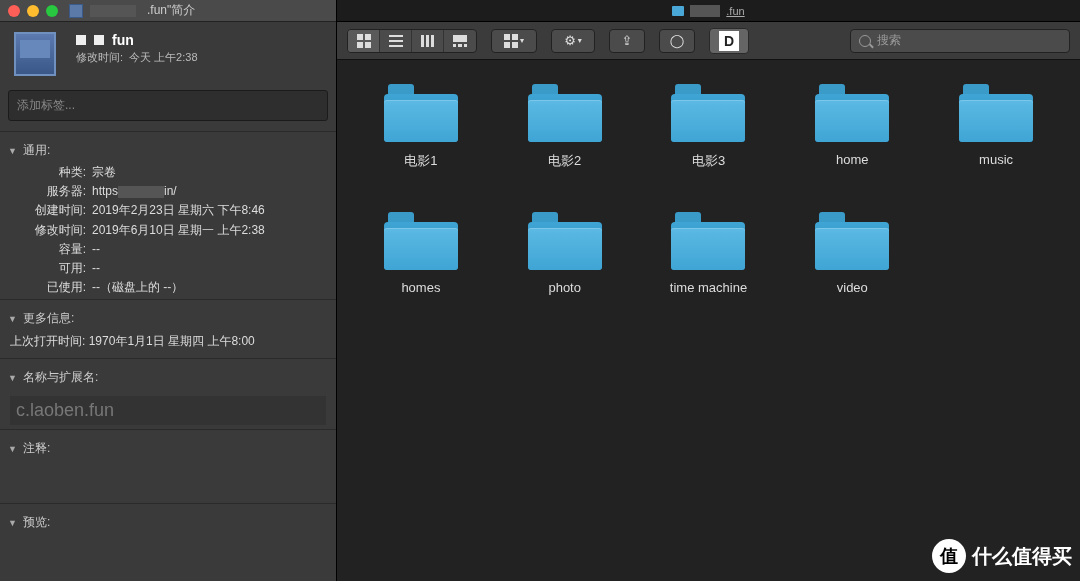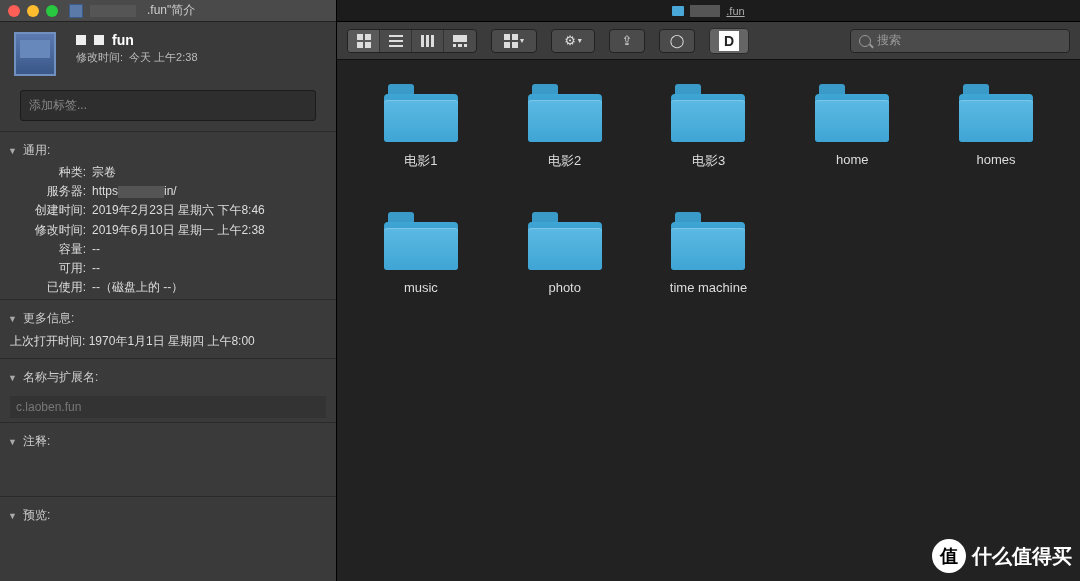--- a/index.html
+++ b/index.html
@@ -14,32 +14,32 @@
   .title-text { font-size: 12px; color: #ccc; margin-left: 4px; }
 
   .info-header { display: flex; padding: 10px 14px 12px; gap: 20px; align-items: flex-start; }
   .vol-icon { width: 42px; height: 44px; background: linear-gradient(#5c7ab0,#3a5788); border: 2px solid #7090c0; position: relative; }
   .vol-icon::after { content:""; position:absolute; left:4px; right:4px; top:6px; height:18px; background:#6688bb; }
   .vol-name-row { display:flex; align-items:center; gap:8px; }
   .sq { width:10px; height:10px; background:#eee; }
   .vol-name { font-weight: 600; font-size: 14px; color: #fff; }
   .vol-mtime { font-size: 11px; color: #bbb; margin-top: 2px; display:flex; gap:6px; }
 
-  .tags-input { margin: 2px 20px 10px; padding: 6px 8px; border: 1px solid #1b1b1b; background: #2e2e2e; color: #888; font-size: 12px; border-radius: 3px; }
+  .tags-input { margin: 2px 8px 10px; padding: 6px 8px; border: 1px solid #1b1b1b; background: #2e2e2e; color: #888; font-size: 12px; border-radius: 3px; }
 
   .section-hdr { display: flex; align-items: center; gap: 6px; padding: 8px 8px 4px; color: #ccc; font-size: 12px; }
   .tri { font-size: 9px; color: #aaa; }
   .kv { display: flex; font-size: 12px; line-height: 1.6; padding: 0 24px; align-items: center; }
   .kv .k { width: 68px; text-align: right; color: #ddd; padding-right: 6px; }
   .kv .v { flex: 1; color: #ddd; }
   .blurbox { display:inline-block; width:46px; height:12px; background:#555; vertical-align:middle; }
 
   .more-line { font-size: 12px; padding: 2px 10px 6px; color: #ddd; }
 
-  .name-field { margin: 6px 10px 4px; padding: 4px 6px; background: #333; color: #777; font-size: 12px; border: none; }
+  .name-field { margin: 6px 10px 4px; padding: 4px 6px; background: #333; color: #777; font-size: 18px; border: none; }
   .chk-row { display:flex; align-items:center; gap:8px; padding: 2px 12px 10px; font-size: 12px; color:#ccc; }
   .chk { width: 14px; height: 14px; border: 1px solid #555; background: #2e2e2e; border-radius: 3px; }
 
   hr.sep { border: none; border-top: 1px solid #2a2a2a; margin: 2px 0; }
 
   
   .finder { position: absolute; left: 337px; top: 0; right: 0; height: 581px; background: #2a2a2a; }
   .finder-titlebar { height: 22px; background: #1c1c1c; border-bottom:1px solid #000; display:flex; align-items:center; justify-content:center; font-size:11px; color:#aaa; gap:6px;text-decoration:underline; }
   .mini-folder { width:12px; height:10px; background:#4aa8d8; border-radius:1px; }
   .finder-toolbar { height: 38px; background: #3b3b3b; border-bottom: 1px solid #111; display: flex; align-items: center; padding: 0 10px; gap: 14px; }
@@ -276,45 +276,53 @@
             <div class="folder-front"></div>
           </div>
           <div class="item-label">home</div>
         </div>
         <div class="item">
           <div class="folder-icon">
             <div class="folder-tab"></div>
             <div class="folder-back"></div>
             <div class="folder-front"></div>
           </div>
+          <div class="item-label">music</div>
+        </div>
+        <div class="item">
+          <div class="folder-icon">
+            <div class="folder-tab"></div>
+            <div class="folder-back"></div>
+            <div class="folder-front"></div>
+          </div>
           <div class="item-label">homes</div>
         </div>
         <div class="item">
           <div class="folder-icon">
             <div class="folder-tab"></div>
             <div class="folder-back"></div>
             <div class="folder-front"></div>
           </div>
-          <div class="item-label">music</div>
-        </div>
-        <div class="item">
-          <div class="folder-icon">
-            <div class="folder-tab"></div>
-            <div class="folder-back"></div>
-            <div class="folder-front"></div>
-          </div>
           <div class="item-label">photo</div>
         </div>
         <div class="item">
           <div class="folder-icon">
             <div class="folder-tab"></div>
             <div class="folder-back"></div>
             <div class="folder-front"></div>
           </div>
           <div class="item-label">time machine</div>
+        </div>
+        <div class="item">
+          <div class="folder-icon">
+            <div class="folder-tab"></div>
+            <div class="folder-back"></div>
+            <div class="folder-front"></div>
+          </div>
+          <div class="item-label">video</div>
         </div>
       </div>
   </div>
 </div>
 
 <div class="wm">
   <div class="wm-badge">值</div>
   <span>什么值得买</span>
 </div>
 

